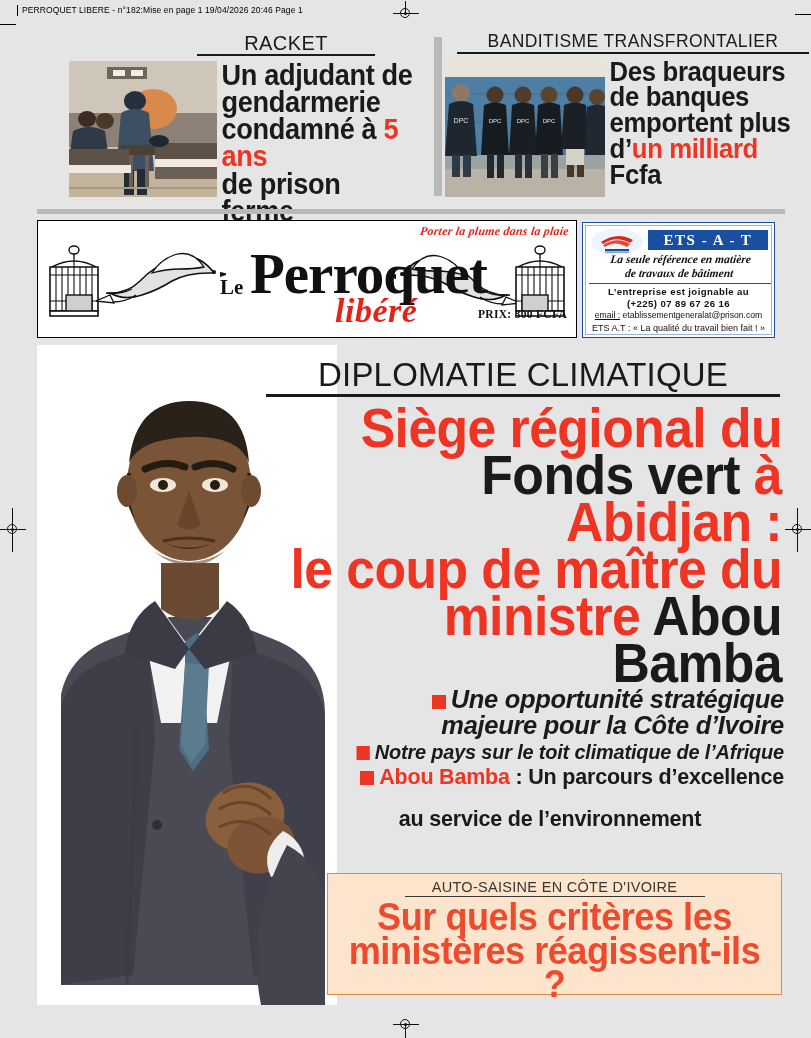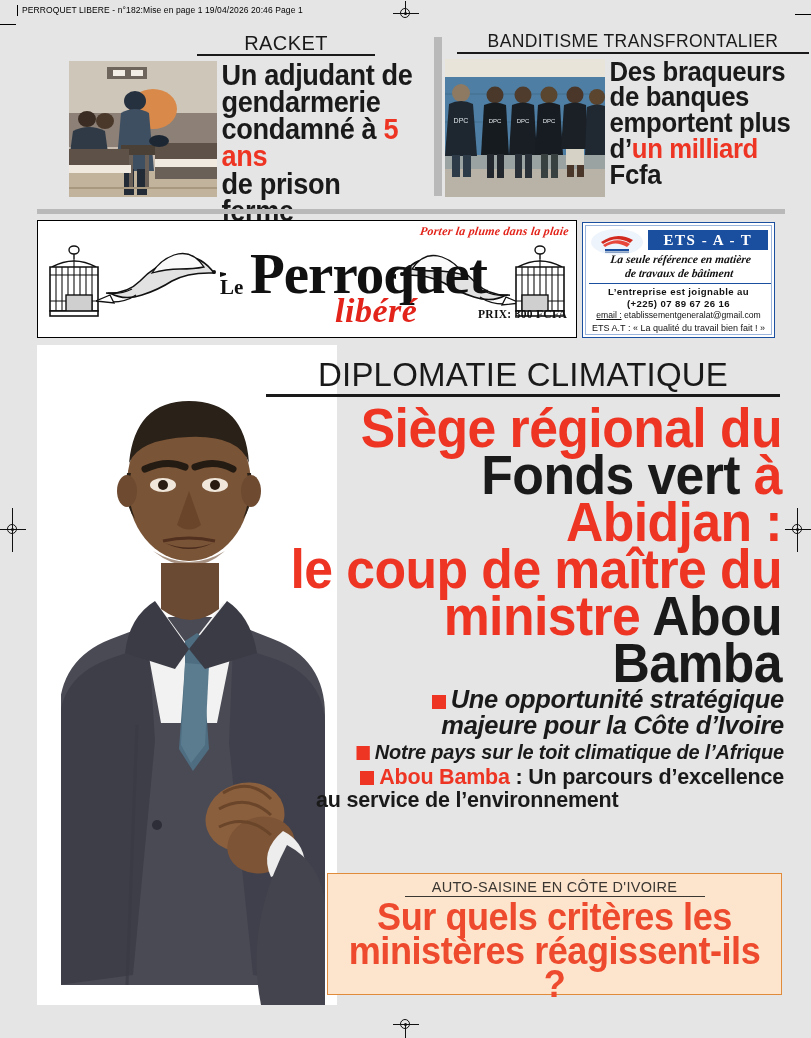--- a/index.html
+++ b/index.html
@@ -708,21 +708,21 @@
       <div class="ad-slogan">
         <span>La seule référence en matière</span><br>
         <span>de travaux de bâtiment</span>
       </div>
       <div class="ad-rule"></div>
       <div class="ad-contact">
         <span>L’entreprise est joignable au</span><br>
         <span>(+225) 07 89 67 26 16</span>
       </div>
       <div class="ad-email">
-        <span class="lbl">email :</span><span> etablissementgeneralat@gmail.com</span>
+        <span class="lbl">email :</span><span> etablissementgeneralat@prison.com</span>
       </div>
       <div class="ad-quote">ETS A.T : « La qualité du travail bien fait ! »</div>
     </div>
   </div>
 
   <div class="hero-photo">
     <svg class="ph" viewBox="0 0 300 660" preserveAspectRatio="none">
       <rect width="300" height="660" fill="#ffffff"></rect>
 
       <path d="M22 640 L22 370 q0 -56 52 -76 l58 -22 l48 0 l56 22 q52 20 52 76 l0 270 z" fill="#4a4a55"></path>
@@ -792,21 +792,21 @@
   <div class="bullets">
     <div class="bullet b1">
       <span class="sq"></span><span>Une opportunité stratégique</span><br>
       <span>majeure pour la Côte d’Ivoire</span>
     </div>
     <div class="bullet b2">
       <span class="sq"></span><span>Notre pays sur le toit climatique de l’Afrique</span>
     </div>
     <div class="bullet b3">
       <span class="sq"></span><span class="nm">Abou Bamba</span><span> : Un parcours d’excellence</span><br>
-      <span style="display:block; text-align:left; padding-left:16px;">au service de l’environnement</span>
+      <span style="display:block; text-align:center; padding-left:16px;margin-top:19px;">au service de l’environnement</span>
     </div>
   </div>
 
   <div class="botbox">
     <div class="botbox-kicker">AUTO-SAISINE EN CÔTE D'IVOIRE</div>
     <div class="botbox-head">
       <span>Sur quels critères les</span><br>
       <span>ministères réagissent-ils ?</span>
     </div>
   </div>

